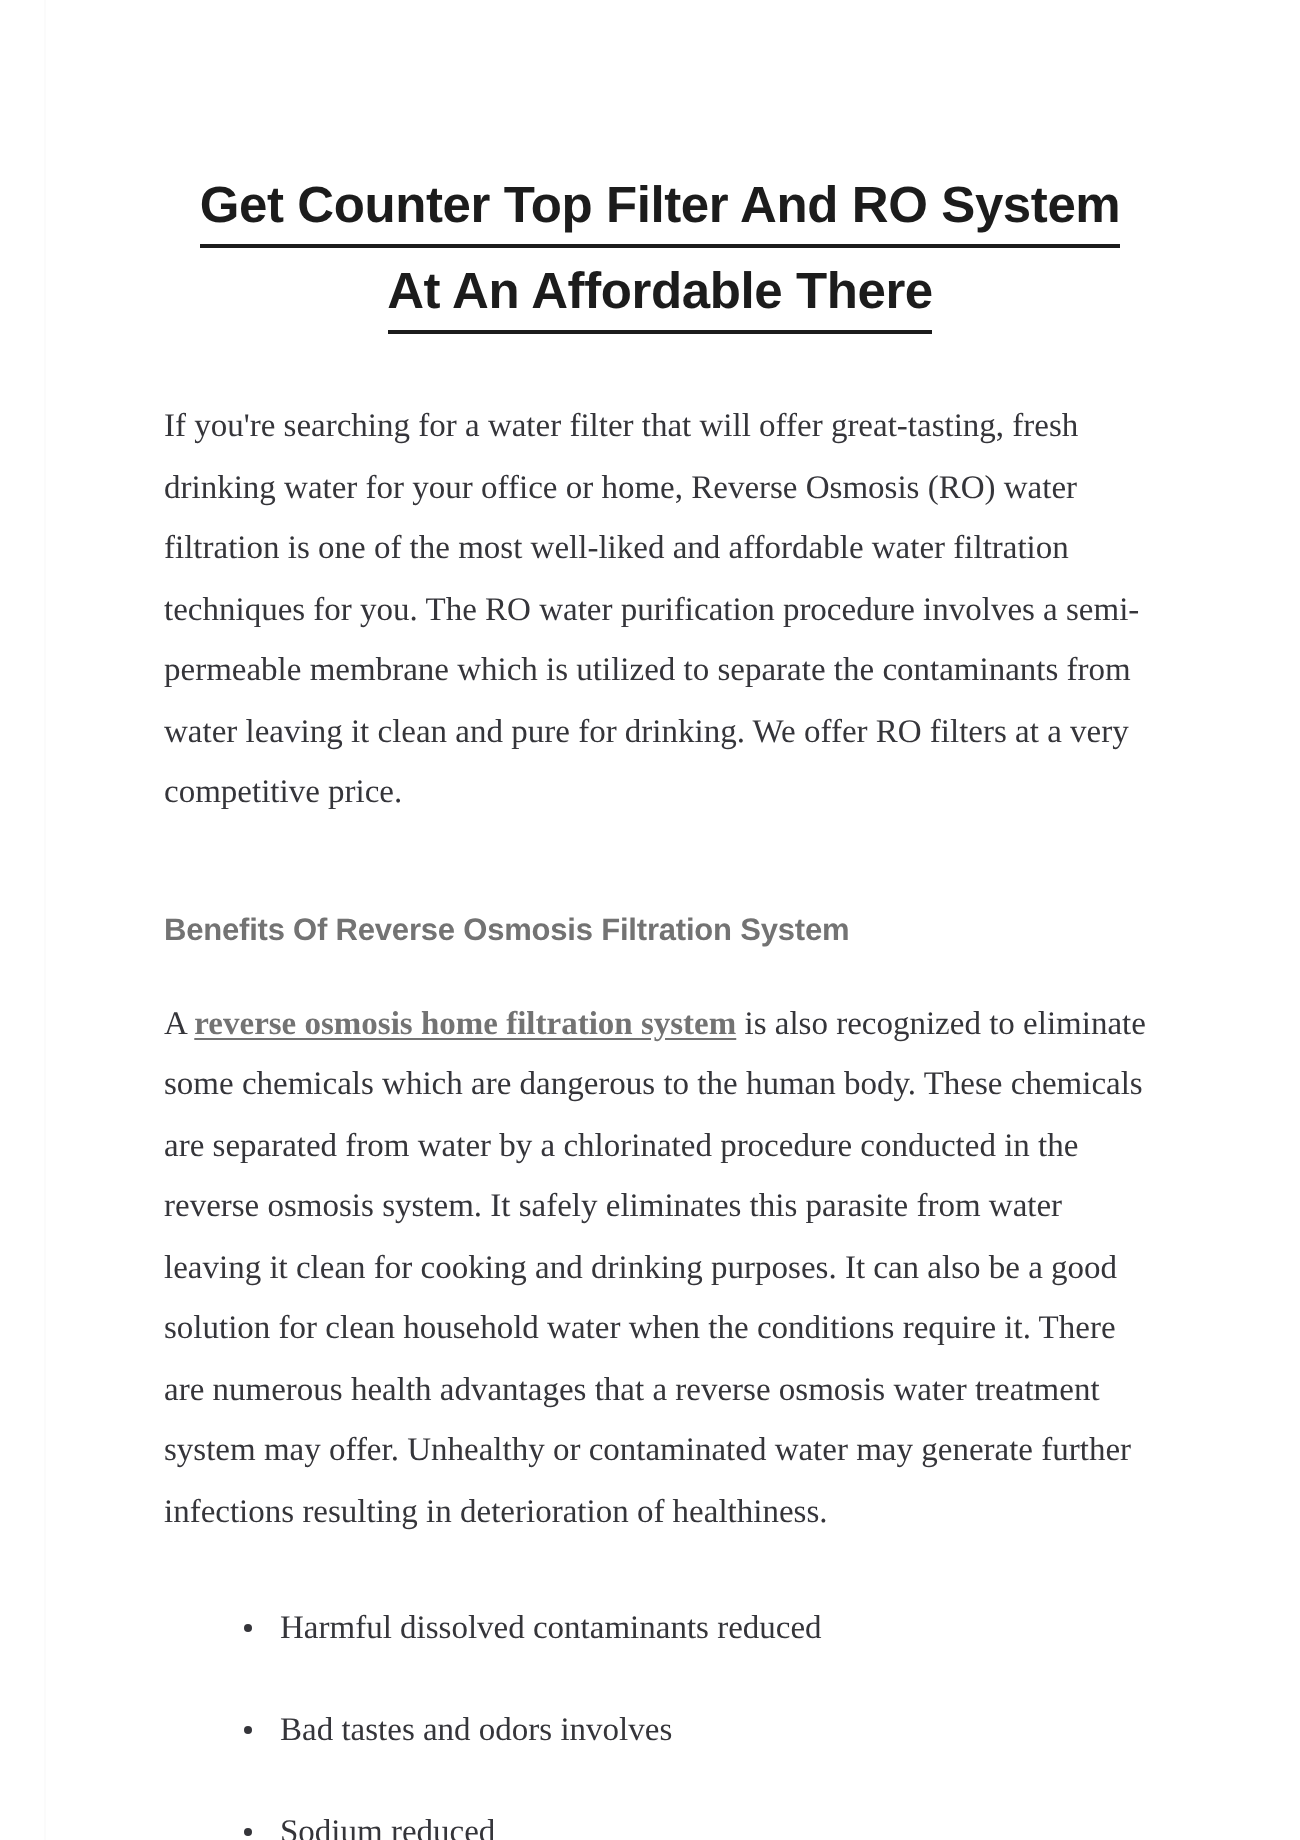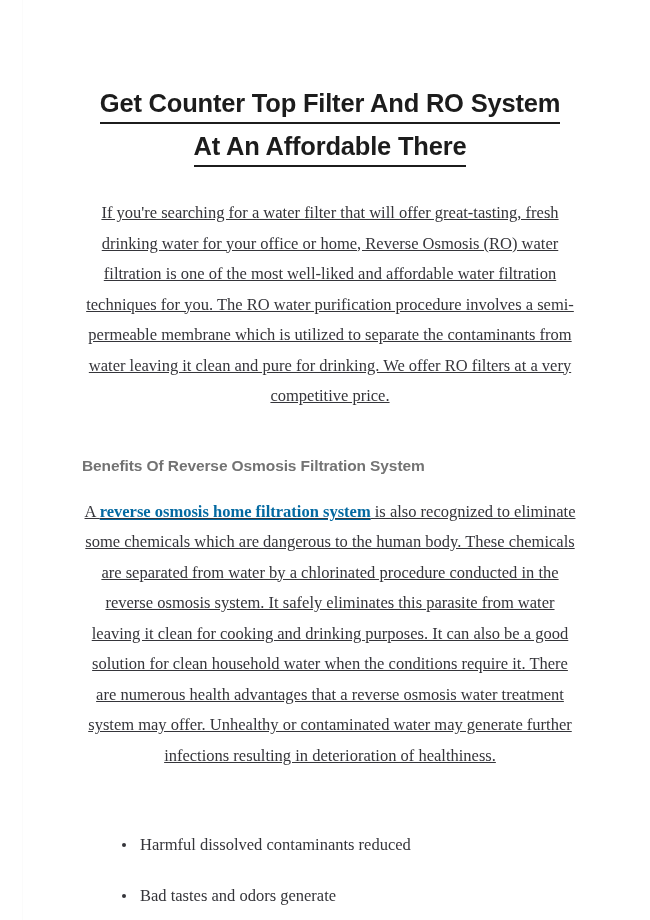--- a/index.html
+++ b/index.html
@@ -61,22 +61,21 @@
     margin-top: 5px;
   }
 
   
   .para {
     font-family: "Liberation Serif", serif;
     font-size: 16.5px;
     line-height: 30.5px;
     color: #35353a;
     margin: 0;
-    text-align: center;
-    text-decoration: underline;
+    text-align: left;
   }
 
   .para-intro {
     margin-top: 31px;
   }
 
   
   .subheading {
     font-family: "Liberation Sans", sans-serif;
     font-weight: bold;
@@ -87,42 +86,41 @@
     padding-top: 43px;
     letter-spacing: -0.1px;
   }
 
   .para-benefits {
     margin-top: 20px;
   }
 
   
   .doc-link {
-    color: #0369a1;
+    color: #737373;
     font-weight: bold;
     text-decoration: underline;
     text-underline-offset: 2px;
   }
 
   
   .bullet-list {
     list-style: none;
     margin: 0;
     padding: 0;
     padding-top: 33px;
   }
   .bullet-list li {
     position: relative;
     font-family: "Liberation Serif", serif;
     font-size: 16.5px;
     line-height: 20px;
     color: #35353a;
     padding-left: 58px;
     margin-bottom: 31px;
-    margin-top: 31px;
   }
   .bullet-list li .bullet-dot {
     position: absolute;
     left: 40px;
     top: 8px;
     width: 4px;
     height: 4px;
     border-radius: 50%;
     background: #35353a;
   }
@@ -142,18 +140,18 @@
     </h1>
 
     <p class="para para-intro">If you're searching for a water filter that will offer great-tasting, fresh drinking water for your office or home, Reverse Osmosis (RO) water filtration is one of the most well-liked and affordable water filtration techniques for you. The RO water purification procedure involves a semi-permeable membrane which is utilized to separate the contaminants from water leaving it clean and pure for drinking. We offer RO filters at a very competitive price.</p>
 
     <h2 class="subheading">Benefits Of Reverse Osmosis Filtration System</h2>
 
     <p class="para para-benefits"><span>A </span><a class="doc-link" href="#">reverse osmosis home filtration system</a><span> is also recognized to eliminate some chemicals which are dangerous to the human body. These chemicals are separated from water by a chlorinated procedure conducted in the reverse osmosis system. It safely eliminates this parasite from water leaving it clean for cooking and drinking purposes. It can also be a good solution for clean household water when the conditions require it. There are numerous health advantages that a reverse osmosis water treatment system may offer. Unhealthy or contaminated water may generate further infections resulting in deterioration of healthiness.</span></p>
 
     <ul class="bullet-list">
       <li><span class="bullet-dot"></span><span>Harmful dissolved contaminants reduced</span></li>
-      <li><span class="bullet-dot"></span><span>Bad tastes and odors generate</span></li>
+      <li><span class="bullet-dot"></span><span>Bad tastes and odors involves</span></li>
       <li><span class="bullet-dot"></span><span>Sodium reduced</span></li>
     </ul>
 
   </div>
 </div>
 
 </body></html>

